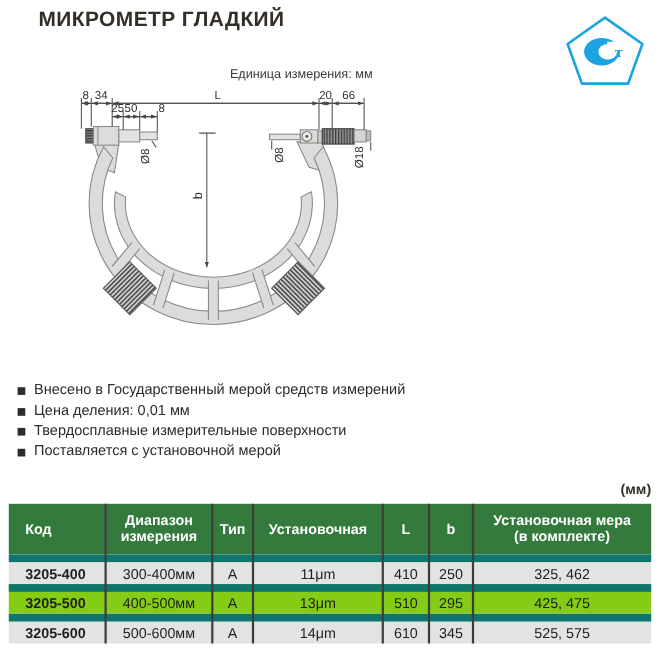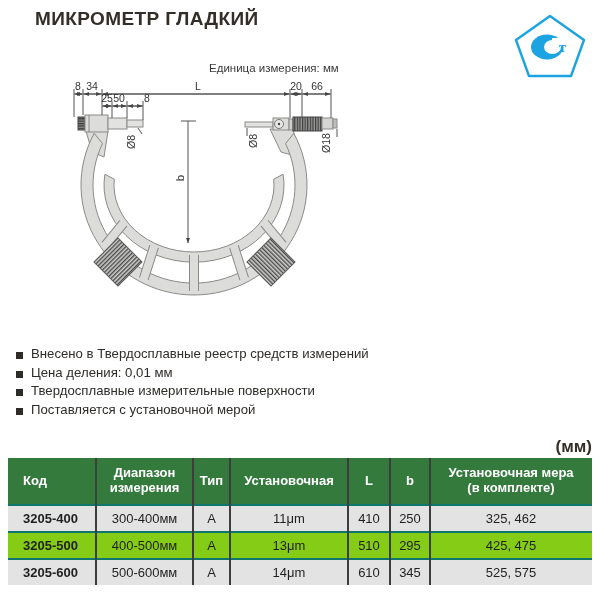--- a/index.html
+++ b/index.html
@@ -14,29 +14,29 @@
 
   .unit-note { position:absolute; left:209px; top:62px; font-size:11.5px; color:#3a3a3a; }
 
   .diagram-box { position:absolute; left:55px; top:75px; width:320px; height:270px; }
 
   .features { position:absolute; left:16px; top:347px; width:560px; }
   .feature-item { display:flex; align-items:flex-start; margin-bottom:4px; }
   .bullet-sq { width:7px; height:7px; background:#2e2c29; margin:5px 8px 0 0; flex:0 0 auto; }
   .feature-text { font-size:13.2px; color:#2e2c29; line-height:1.1; }
 
-  .table-unit { position:absolute; right:8px; top:437px; font-size:17px; font-weight:bold; color:#332f28; }
+  .table-unit { position:absolute; right:8px; top:437px; font-size:13px; font-weight:bold; color:#332f28; }
 
   .spec-table { position:absolute; left:8px; top:458px; width:584px; }
   .tbl-row { display:grid; grid-template-columns:88px 97px 37px 118px 42px 40px 162px; }
   .tbl-head { background:#337a3c; height:46px; }
   .tbl-head .cell { color:#ffffff; font-weight:bold; font-size:13px; line-height:1.12;
     display:flex; align-items:center; justify-content:center; text-align:center; padding:2px 13px; }
   .tbl-head .cell.first { justify-content:flex-start; text-align:left; padding-left:15px; }
-  .tbl-body-row { height:27px; border-top:2px solid #0f766e; }
+  .tbl-body-row { height:27px; border-top:7px solid #0f766e; }
   .tbl-body-row .cell { font-size:13px; color:#1f1f1f; display:flex; align-items:center;
     justify-content:center; }
   .tbl-body-row .cell.first { justify-content:flex-start; padding-left:15px; font-weight:bold; }
   .row-a { background:#e3e3e3; }
   .row-b { background:#84cc16; }
   .vsep { position:absolute; top:0; width:2px; height:127px; background:#3d3d3d; }
 </style>
 </head>
 <body>
 
@@ -174,21 +174,21 @@
         <text transform="translate(202,66) rotate(-90)">Ø8</text>
         <text transform="translate(275,68) rotate(-90)">Ø18</text>
         <text transform="translate(129,103) rotate(-90)" font-size="11.5">b</text>
       </g>
     </svg>
   </div>
 
   <div class="features">
     <div class="feature-item">
       <span class="bullet-sq"></span>
-      <span class="feature-text">Внесено в Твердосплавные реестр средств измерений</span>
+      <span class="feature-text">Внесено в Государственный мерой средств измерений</span>
     </div>
     <div class="feature-item">
       <span class="bullet-sq"></span>
       <span class="feature-text">Цена деления: 0,01 мм</span>
     </div>
     <div class="feature-item">
       <span class="bullet-sq"></span>
       <span class="feature-text">Твердосплавные измерительные поверхности</span>
     </div>
     <div class="feature-item">

